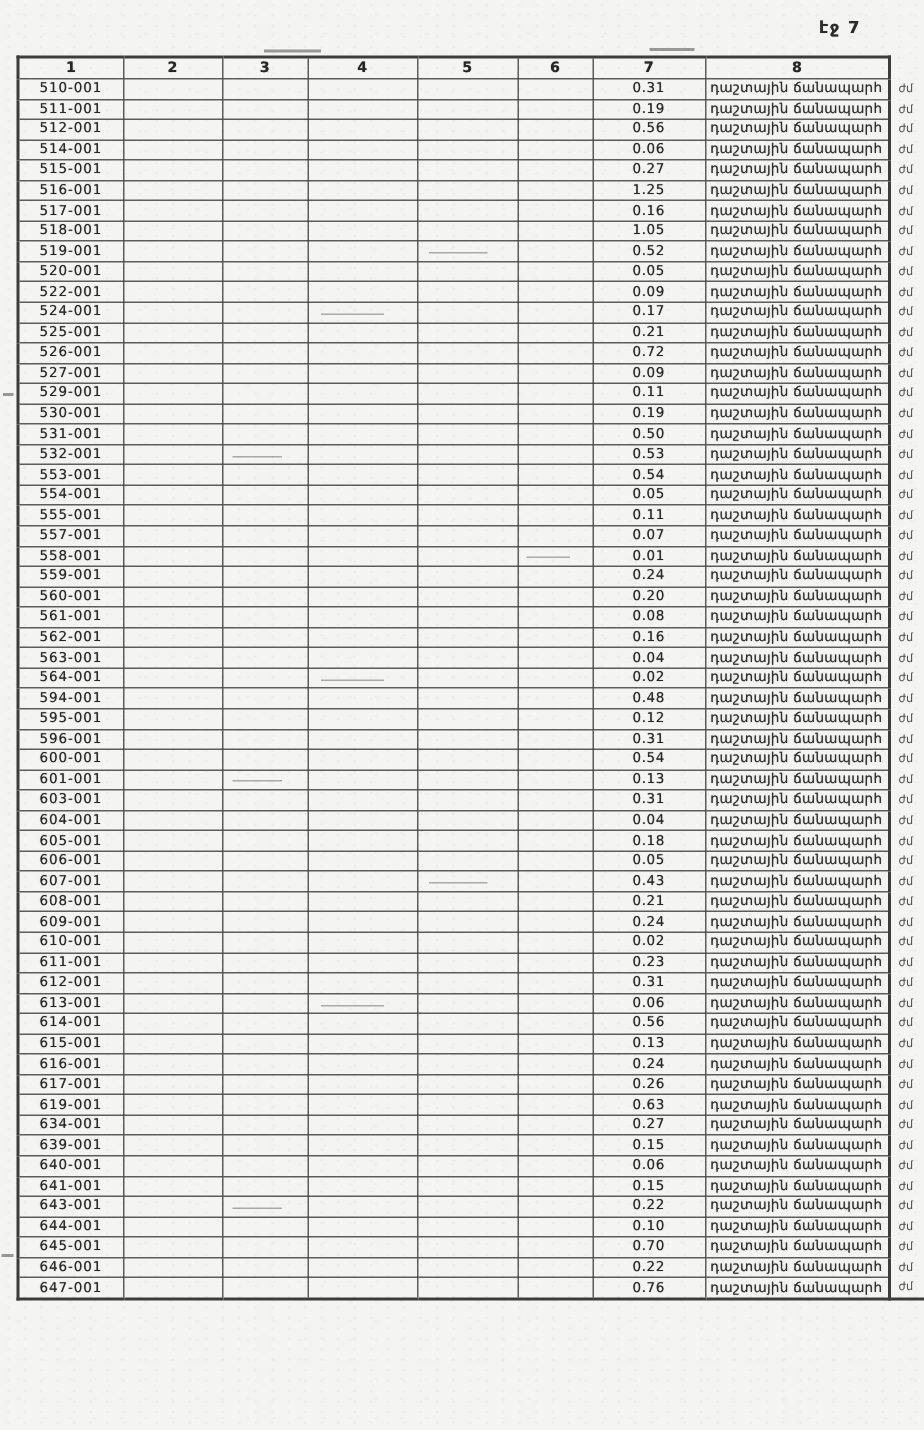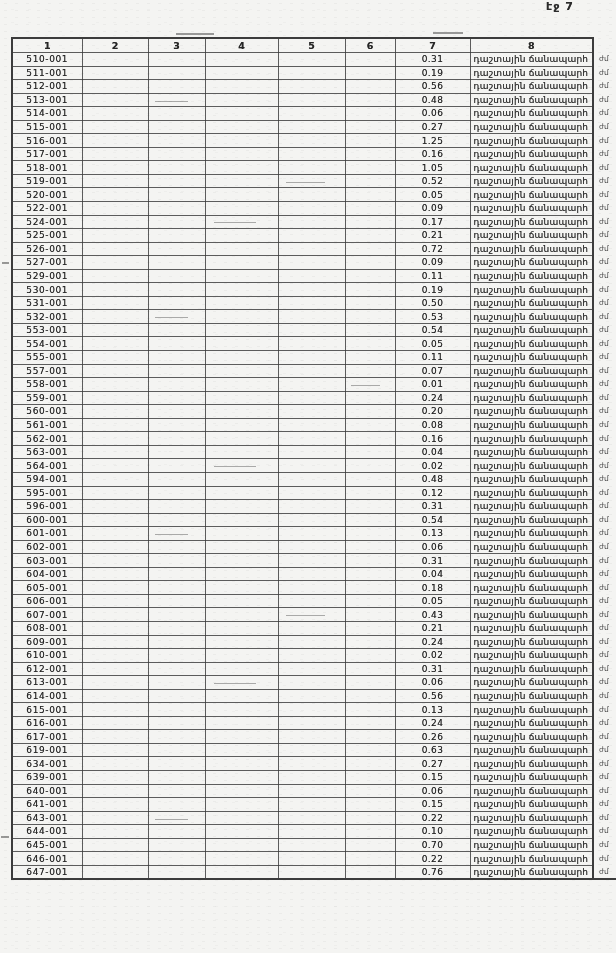--- a/index.html
+++ b/index.html
@@ -13,21 +13,21 @@
   .page{
     position:absolute;inset:0;
     background:
       radial-gradient(rgba(0,0,0,0.035) 1px, transparent 1.2px),
       radial-gradient(rgba(0,0,0,0.025) 1px, transparent 1.2px),
       #f4f4f2;
     background-size:11px 7px, 17px 13px;
     background-position:0 0, 4px 3px;
   }
   .page-label{
-    position:absolute;top:0;left:546px;
+    position:absolute;top:12px;left:546px;
     font-size:11px;font-weight:bold;color:#2b2b2b;
     letter-spacing:1px;
     text-shadow:0 0 0.5px rgba(0,0,0,.55);
   }
   table.scan{
     position:absolute;left:11px;top:37px;
     border-collapse:collapse;table-layout:fixed;
     width:605px;
   }
   col.c1{width:70px}col.c2{width:66px}col.c3{width:57px}col.c4{width:73px}
@@ -126,478 +126,467 @@
           <td class="empty"></td>
           <td class="empty"></td>
           <td class="empty"></td>
           <td class="empty"></td>
           <td class="empty"></td>
           <td class="val">0.56</td>
           <td class="desc">դաշտային ճանապարհ</td>
           <td class="frag">ժմ</td>
         </tr>
         <tr>
-          <td class="id">513-001</td>
-          <td class="empty"></td>
-          <td class="empty dash"></td>
+          <td class="id">514-001</td>
+          <td class="empty"></td>
+          <td class="empty"></td>
+          <td class="empty"></td>
+          <td class="empty"></td>
+          <td class="empty"></td>
+          <td class="val">0.06</td>
+          <td class="desc">դաշտային ճանապարհ</td>
+          <td class="frag">ժմ</td>
+        </tr>
+        <tr>
+          <td class="id">515-001</td>
+          <td class="empty"></td>
+          <td class="empty"></td>
+          <td class="empty"></td>
+          <td class="empty"></td>
+          <td class="empty"></td>
+          <td class="val">0.27</td>
+          <td class="desc">դաշտային ճանապարհ</td>
+          <td class="frag">ժմ</td>
+        </tr>
+        <tr>
+          <td class="id">516-001</td>
+          <td class="empty"></td>
+          <td class="empty"></td>
+          <td class="empty"></td>
+          <td class="empty"></td>
+          <td class="empty"></td>
+          <td class="val">1.25</td>
+          <td class="desc">դաշտային ճանապարհ</td>
+          <td class="frag">ժմ</td>
+        </tr>
+        <tr>
+          <td class="id">517-001</td>
+          <td class="empty"></td>
+          <td class="empty"></td>
+          <td class="empty"></td>
+          <td class="empty"></td>
+          <td class="empty"></td>
+          <td class="val">0.16</td>
+          <td class="desc">դաշտային ճանապարհ</td>
+          <td class="frag">ժմ</td>
+        </tr>
+        <tr>
+          <td class="id">518-001</td>
+          <td class="empty"></td>
+          <td class="empty"></td>
+          <td class="empty"></td>
+          <td class="empty"></td>
+          <td class="empty"></td>
+          <td class="val">1.05</td>
+          <td class="desc">դաշտային ճանապարհ</td>
+          <td class="frag">ժմ</td>
+        </tr>
+        <tr>
+          <td class="id">519-001</td>
+          <td class="empty"></td>
+          <td class="empty"></td>
+          <td class="empty"></td>
+          <td class="empty dash"></td>
+          <td class="empty"></td>
+          <td class="val">0.52</td>
+          <td class="desc">դաշտային ճանապարհ</td>
+          <td class="frag">ժմ</td>
+        </tr>
+        <tr>
+          <td class="id">520-001</td>
+          <td class="empty"></td>
+          <td class="empty"></td>
+          <td class="empty"></td>
+          <td class="empty"></td>
+          <td class="empty"></td>
+          <td class="val">0.05</td>
+          <td class="desc">դաշտային ճանապարհ</td>
+          <td class="frag">ժմ</td>
+        </tr>
+        <tr>
+          <td class="id">522-001</td>
+          <td class="empty"></td>
+          <td class="empty"></td>
+          <td class="empty"></td>
+          <td class="empty"></td>
+          <td class="empty"></td>
+          <td class="val">0.09</td>
+          <td class="desc">դաշտային ճանապարհ</td>
+          <td class="frag">ժմ</td>
+        </tr>
+        <tr>
+          <td class="id">524-001</td>
+          <td class="empty"></td>
+          <td class="empty"></td>
+          <td class="empty dash"></td>
+          <td class="empty"></td>
+          <td class="empty"></td>
+          <td class="val">0.17</td>
+          <td class="desc">դաշտային ճանապարհ</td>
+          <td class="frag">ժմ</td>
+        </tr>
+        <tr>
+          <td class="id">525-001</td>
+          <td class="empty"></td>
+          <td class="empty"></td>
+          <td class="empty"></td>
+          <td class="empty"></td>
+          <td class="empty"></td>
+          <td class="val">0.21</td>
+          <td class="desc">դաշտային ճանապարհ</td>
+          <td class="frag">ժմ</td>
+        </tr>
+        <tr>
+          <td class="id">526-001</td>
+          <td class="empty"></td>
+          <td class="empty"></td>
+          <td class="empty"></td>
+          <td class="empty"></td>
+          <td class="empty"></td>
+          <td class="val">0.72</td>
+          <td class="desc">դաշտային ճանապարհ</td>
+          <td class="frag">ժմ</td>
+        </tr>
+        <tr>
+          <td class="id">527-001</td>
+          <td class="empty"></td>
+          <td class="empty"></td>
+          <td class="empty"></td>
+          <td class="empty"></td>
+          <td class="empty"></td>
+          <td class="val">0.09</td>
+          <td class="desc">դաշտային ճանապարհ</td>
+          <td class="frag">ժմ</td>
+        </tr>
+        <tr>
+          <td class="id">529-001</td>
+          <td class="empty"></td>
+          <td class="empty"></td>
+          <td class="empty"></td>
+          <td class="empty"></td>
+          <td class="empty"></td>
+          <td class="val">0.11</td>
+          <td class="desc">դաշտային ճանապարհ</td>
+          <td class="frag">ժմ</td>
+        </tr>
+        <tr>
+          <td class="id">530-001</td>
+          <td class="empty"></td>
+          <td class="empty"></td>
+          <td class="empty"></td>
+          <td class="empty"></td>
+          <td class="empty"></td>
+          <td class="val">0.19</td>
+          <td class="desc">դաշտային ճանապարհ</td>
+          <td class="frag">ժմ</td>
+        </tr>
+        <tr>
+          <td class="id">531-001</td>
+          <td class="empty"></td>
+          <td class="empty"></td>
+          <td class="empty"></td>
+          <td class="empty"></td>
+          <td class="empty"></td>
+          <td class="val">0.50</td>
+          <td class="desc">դաշտային ճանապարհ</td>
+          <td class="frag">ժմ</td>
+        </tr>
+        <tr>
+          <td class="id">532-001</td>
+          <td class="empty"></td>
+          <td class="empty dash"></td>
+          <td class="empty"></td>
+          <td class="empty"></td>
+          <td class="empty"></td>
+          <td class="val">0.53</td>
+          <td class="desc">դաշտային ճանապարհ</td>
+          <td class="frag">ժմ</td>
+        </tr>
+        <tr>
+          <td class="id">553-001</td>
+          <td class="empty"></td>
+          <td class="empty"></td>
+          <td class="empty"></td>
+          <td class="empty"></td>
+          <td class="empty"></td>
+          <td class="val">0.54</td>
+          <td class="desc">դաշտային ճանապարհ</td>
+          <td class="frag">ժմ</td>
+        </tr>
+        <tr>
+          <td class="id">554-001</td>
+          <td class="empty"></td>
+          <td class="empty"></td>
+          <td class="empty"></td>
+          <td class="empty"></td>
+          <td class="empty"></td>
+          <td class="val">0.05</td>
+          <td class="desc">դաշտային ճանապարհ</td>
+          <td class="frag">ժմ</td>
+        </tr>
+        <tr>
+          <td class="id">555-001</td>
+          <td class="empty"></td>
+          <td class="empty"></td>
+          <td class="empty"></td>
+          <td class="empty"></td>
+          <td class="empty"></td>
+          <td class="val">0.11</td>
+          <td class="desc">դաշտային ճանապարհ</td>
+          <td class="frag">ժմ</td>
+        </tr>
+        <tr>
+          <td class="id">557-001</td>
+          <td class="empty"></td>
+          <td class="empty"></td>
+          <td class="empty"></td>
+          <td class="empty"></td>
+          <td class="empty"></td>
+          <td class="val">0.07</td>
+          <td class="desc">դաշտային ճանապարհ</td>
+          <td class="frag">ժմ</td>
+        </tr>
+        <tr>
+          <td class="id">558-001</td>
+          <td class="empty"></td>
+          <td class="empty"></td>
+          <td class="empty"></td>
+          <td class="empty"></td>
+          <td class="empty dash"></td>
+          <td class="val">0.01</td>
+          <td class="desc">դաշտային ճանապարհ</td>
+          <td class="frag">ժմ</td>
+        </tr>
+        <tr>
+          <td class="id">559-001</td>
+          <td class="empty"></td>
+          <td class="empty"></td>
+          <td class="empty"></td>
+          <td class="empty"></td>
+          <td class="empty"></td>
+          <td class="val">0.24</td>
+          <td class="desc">դաշտային ճանապարհ</td>
+          <td class="frag">ժմ</td>
+        </tr>
+        <tr>
+          <td class="id">560-001</td>
+          <td class="empty"></td>
+          <td class="empty"></td>
+          <td class="empty"></td>
+          <td class="empty"></td>
+          <td class="empty"></td>
+          <td class="val">0.20</td>
+          <td class="desc">դաշտային ճանապարհ</td>
+          <td class="frag">ժմ</td>
+        </tr>
+        <tr>
+          <td class="id">561-001</td>
+          <td class="empty"></td>
+          <td class="empty"></td>
+          <td class="empty"></td>
+          <td class="empty"></td>
+          <td class="empty"></td>
+          <td class="val">0.08</td>
+          <td class="desc">դաշտային ճանապարհ</td>
+          <td class="frag">ժմ</td>
+        </tr>
+        <tr>
+          <td class="id">562-001</td>
+          <td class="empty"></td>
+          <td class="empty"></td>
+          <td class="empty"></td>
+          <td class="empty"></td>
+          <td class="empty"></td>
+          <td class="val">0.16</td>
+          <td class="desc">դաշտային ճանապարհ</td>
+          <td class="frag">ժմ</td>
+        </tr>
+        <tr>
+          <td class="id">563-001</td>
+          <td class="empty"></td>
+          <td class="empty"></td>
+          <td class="empty"></td>
+          <td class="empty"></td>
+          <td class="empty"></td>
+          <td class="val">0.04</td>
+          <td class="desc">դաշտային ճանապարհ</td>
+          <td class="frag">ժմ</td>
+        </tr>
+        <tr>
+          <td class="id">564-001</td>
+          <td class="empty"></td>
+          <td class="empty"></td>
+          <td class="empty dash"></td>
+          <td class="empty"></td>
+          <td class="empty"></td>
+          <td class="val">0.02</td>
+          <td class="desc">դաշտային ճանապարհ</td>
+          <td class="frag">ժմ</td>
+        </tr>
+        <tr>
+          <td class="id">594-001</td>
+          <td class="empty"></td>
+          <td class="empty"></td>
           <td class="empty"></td>
           <td class="empty"></td>
           <td class="empty"></td>
           <td class="val">0.48</td>
           <td class="desc">դաշտային ճանապարհ</td>
           <td class="frag">ժմ</td>
         </tr>
         <tr>
-          <td class="id">514-001</td>
-          <td class="empty"></td>
-          <td class="empty"></td>
-          <td class="empty"></td>
-          <td class="empty"></td>
-          <td class="empty"></td>
-          <td class="val">0.06</td>
-          <td class="desc">դաշտային ճանապարհ</td>
-          <td class="frag">ժմ</td>
-        </tr>
-        <tr>
-          <td class="id">515-001</td>
-          <td class="empty"></td>
-          <td class="empty"></td>
-          <td class="empty"></td>
-          <td class="empty"></td>
-          <td class="empty"></td>
-          <td class="val">0.27</td>
-          <td class="desc">դաշտային ճանապարհ</td>
-          <td class="frag">ժմ</td>
-        </tr>
-        <tr>
-          <td class="id">516-001</td>
-          <td class="empty"></td>
-          <td class="empty"></td>
-          <td class="empty"></td>
-          <td class="empty"></td>
-          <td class="empty"></td>
-          <td class="val">1.25</td>
-          <td class="desc">դաշտային ճանապարհ</td>
-          <td class="frag">ժմ</td>
-        </tr>
-        <tr>
-          <td class="id">517-001</td>
-          <td class="empty"></td>
-          <td class="empty"></td>
-          <td class="empty"></td>
-          <td class="empty"></td>
-          <td class="empty"></td>
-          <td class="val">0.16</td>
-          <td class="desc">դաշտային ճանապարհ</td>
-          <td class="frag">ժմ</td>
-        </tr>
-        <tr>
-          <td class="id">518-001</td>
-          <td class="empty"></td>
-          <td class="empty"></td>
-          <td class="empty"></td>
-          <td class="empty"></td>
-          <td class="empty"></td>
-          <td class="val">1.05</td>
-          <td class="desc">դաշտային ճանապարհ</td>
-          <td class="frag">ժմ</td>
-        </tr>
-        <tr>
-          <td class="id">519-001</td>
-          <td class="empty"></td>
-          <td class="empty"></td>
-          <td class="empty"></td>
-          <td class="empty dash"></td>
-          <td class="empty"></td>
-          <td class="val">0.52</td>
-          <td class="desc">դաշտային ճանապարհ</td>
-          <td class="frag">ժմ</td>
-        </tr>
-        <tr>
-          <td class="id">520-001</td>
+          <td class="id">595-001</td>
+          <td class="empty"></td>
+          <td class="empty"></td>
+          <td class="empty"></td>
+          <td class="empty"></td>
+          <td class="empty"></td>
+          <td class="val">0.12</td>
+          <td class="desc">դաշտային ճանապարհ</td>
+          <td class="frag">ժմ</td>
+        </tr>
+        <tr>
+          <td class="id">596-001</td>
+          <td class="empty"></td>
+          <td class="empty"></td>
+          <td class="empty"></td>
+          <td class="empty"></td>
+          <td class="empty"></td>
+          <td class="val">0.31</td>
+          <td class="desc">դաշտային ճանապարհ</td>
+          <td class="frag">ժմ</td>
+        </tr>
+        <tr>
+          <td class="id">600-001</td>
+          <td class="empty"></td>
+          <td class="empty"></td>
+          <td class="empty"></td>
+          <td class="empty"></td>
+          <td class="empty"></td>
+          <td class="val">0.54</td>
+          <td class="desc">դաշտային ճանապարհ</td>
+          <td class="frag">ժմ</td>
+        </tr>
+        <tr>
+          <td class="id">601-001</td>
+          <td class="empty"></td>
+          <td class="empty dash"></td>
+          <td class="empty"></td>
+          <td class="empty"></td>
+          <td class="empty"></td>
+          <td class="val">0.13</td>
+          <td class="desc">դաշտային ճանապարհ</td>
+          <td class="frag">ժմ</td>
+        </tr>
+        <tr>
+          <td class="id">603-001</td>
+          <td class="empty"></td>
+          <td class="empty"></td>
+          <td class="empty"></td>
+          <td class="empty"></td>
+          <td class="empty"></td>
+          <td class="val">0.31</td>
+          <td class="desc">դաշտային ճանապարհ</td>
+          <td class="frag">ժմ</td>
+        </tr>
+        <tr>
+          <td class="id">604-001</td>
+          <td class="empty"></td>
+          <td class="empty"></td>
+          <td class="empty"></td>
+          <td class="empty"></td>
+          <td class="empty"></td>
+          <td class="val">0.04</td>
+          <td class="desc">դաշտային ճանապարհ</td>
+          <td class="frag">ժմ</td>
+        </tr>
+        <tr>
+          <td class="id">605-001</td>
+          <td class="empty"></td>
+          <td class="empty"></td>
+          <td class="empty"></td>
+          <td class="empty"></td>
+          <td class="empty"></td>
+          <td class="val">0.18</td>
+          <td class="desc">դաշտային ճանապարհ</td>
+          <td class="frag">ժմ</td>
+        </tr>
+        <tr>
+          <td class="id">606-001</td>
           <td class="empty"></td>
           <td class="empty"></td>
           <td class="empty"></td>
           <td class="empty"></td>
           <td class="empty"></td>
           <td class="val">0.05</td>
           <td class="desc">դաշտային ճանապարհ</td>
           <td class="frag">ժմ</td>
         </tr>
         <tr>
-          <td class="id">522-001</td>
-          <td class="empty"></td>
-          <td class="empty"></td>
-          <td class="empty"></td>
-          <td class="empty"></td>
-          <td class="empty"></td>
-          <td class="val">0.09</td>
-          <td class="desc">դաշտային ճանապարհ</td>
-          <td class="frag">ժմ</td>
-        </tr>
-        <tr>
-          <td class="id">524-001</td>
-          <td class="empty"></td>
-          <td class="empty"></td>
-          <td class="empty dash"></td>
-          <td class="empty"></td>
-          <td class="empty"></td>
-          <td class="val">0.17</td>
-          <td class="desc">դաշտային ճանապարհ</td>
-          <td class="frag">ժմ</td>
-        </tr>
-        <tr>
-          <td class="id">525-001</td>
+          <td class="id">607-001</td>
+          <td class="empty"></td>
+          <td class="empty"></td>
+          <td class="empty"></td>
+          <td class="empty dash"></td>
+          <td class="empty"></td>
+          <td class="val">0.43</td>
+          <td class="desc">դաշտային ճանապարհ</td>
+          <td class="frag">ժմ</td>
+        </tr>
+        <tr>
+          <td class="id">608-001</td>
           <td class="empty"></td>
           <td class="empty"></td>
           <td class="empty"></td>
           <td class="empty"></td>
           <td class="empty"></td>
           <td class="val">0.21</td>
           <td class="desc">դաշտային ճանապարհ</td>
           <td class="frag">ժմ</td>
         </tr>
         <tr>
-          <td class="id">526-001</td>
-          <td class="empty"></td>
-          <td class="empty"></td>
-          <td class="empty"></td>
-          <td class="empty"></td>
-          <td class="empty"></td>
-          <td class="val">0.72</td>
-          <td class="desc">դաշտային ճանապարհ</td>
-          <td class="frag">ժմ</td>
-        </tr>
-        <tr>
-          <td class="id">527-001</td>
-          <td class="empty"></td>
-          <td class="empty"></td>
-          <td class="empty"></td>
-          <td class="empty"></td>
-          <td class="empty"></td>
-          <td class="val">0.09</td>
-          <td class="desc">դաշտային ճանապարհ</td>
-          <td class="frag">ժմ</td>
-        </tr>
-        <tr>
-          <td class="id">529-001</td>
-          <td class="empty"></td>
-          <td class="empty"></td>
-          <td class="empty"></td>
-          <td class="empty"></td>
-          <td class="empty"></td>
-          <td class="val">0.11</td>
-          <td class="desc">դաշտային ճանապարհ</td>
-          <td class="frag">ժմ</td>
-        </tr>
-        <tr>
-          <td class="id">530-001</td>
-          <td class="empty"></td>
-          <td class="empty"></td>
-          <td class="empty"></td>
-          <td class="empty"></td>
-          <td class="empty"></td>
-          <td class="val">0.19</td>
-          <td class="desc">դաշտային ճանապարհ</td>
-          <td class="frag">ժմ</td>
-        </tr>
-        <tr>
-          <td class="id">531-001</td>
-          <td class="empty"></td>
-          <td class="empty"></td>
-          <td class="empty"></td>
-          <td class="empty"></td>
-          <td class="empty"></td>
-          <td class="val">0.50</td>
-          <td class="desc">դաշտային ճանապարհ</td>
-          <td class="frag">ժմ</td>
-        </tr>
-        <tr>
-          <td class="id">532-001</td>
-          <td class="empty"></td>
-          <td class="empty dash"></td>
-          <td class="empty"></td>
-          <td class="empty"></td>
-          <td class="empty"></td>
-          <td class="val">0.53</td>
-          <td class="desc">դաշտային ճանապարհ</td>
-          <td class="frag">ժմ</td>
-        </tr>
-        <tr>
-          <td class="id">553-001</td>
-          <td class="empty"></td>
-          <td class="empty"></td>
-          <td class="empty"></td>
-          <td class="empty"></td>
-          <td class="empty"></td>
-          <td class="val">0.54</td>
-          <td class="desc">դաշտային ճանապարհ</td>
-          <td class="frag">ժմ</td>
-        </tr>
-        <tr>
-          <td class="id">554-001</td>
-          <td class="empty"></td>
-          <td class="empty"></td>
-          <td class="empty"></td>
-          <td class="empty"></td>
-          <td class="empty"></td>
-          <td class="val">0.05</td>
-          <td class="desc">դաշտային ճանապարհ</td>
-          <td class="frag">ժմ</td>
-        </tr>
-        <tr>
-          <td class="id">555-001</td>
-          <td class="empty"></td>
-          <td class="empty"></td>
-          <td class="empty"></td>
-          <td class="empty"></td>
-          <td class="empty"></td>
-          <td class="val">0.11</td>
-          <td class="desc">դաշտային ճանապարհ</td>
-          <td class="frag">ժմ</td>
-        </tr>
-        <tr>
-          <td class="id">557-001</td>
-          <td class="empty"></td>
-          <td class="empty"></td>
-          <td class="empty"></td>
-          <td class="empty"></td>
-          <td class="empty"></td>
-          <td class="val">0.07</td>
-          <td class="desc">դաշտային ճանապարհ</td>
-          <td class="frag">ժմ</td>
-        </tr>
-        <tr>
-          <td class="id">558-001</td>
-          <td class="empty"></td>
-          <td class="empty"></td>
-          <td class="empty"></td>
-          <td class="empty"></td>
-          <td class="empty dash"></td>
-          <td class="val">0.01</td>
-          <td class="desc">դաշտային ճանապարհ</td>
-          <td class="frag">ժմ</td>
-        </tr>
-        <tr>
-          <td class="id">559-001</td>
+          <td class="id">609-001</td>
           <td class="empty"></td>
           <td class="empty"></td>
           <td class="empty"></td>
           <td class="empty"></td>
           <td class="empty"></td>
           <td class="val">0.24</td>
           <td class="desc">դաշտային ճանապարհ</td>
           <td class="frag">ժմ</td>
         </tr>
         <tr>
-          <td class="id">560-001</td>
-          <td class="empty"></td>
-          <td class="empty"></td>
-          <td class="empty"></td>
-          <td class="empty"></td>
-          <td class="empty"></td>
-          <td class="val">0.20</td>
-          <td class="desc">դաշտային ճանապարհ</td>
-          <td class="frag">ժմ</td>
-        </tr>
-        <tr>
-          <td class="id">561-001</td>
-          <td class="empty"></td>
-          <td class="empty"></td>
-          <td class="empty"></td>
-          <td class="empty"></td>
-          <td class="empty"></td>
-          <td class="val">0.08</td>
-          <td class="desc">դաշտային ճանապարհ</td>
-          <td class="frag">ժմ</td>
-        </tr>
-        <tr>
-          <td class="id">562-001</td>
-          <td class="empty"></td>
-          <td class="empty"></td>
-          <td class="empty"></td>
-          <td class="empty"></td>
-          <td class="empty"></td>
-          <td class="val">0.16</td>
-          <td class="desc">դաշտային ճանապարհ</td>
-          <td class="frag">ժմ</td>
-        </tr>
-        <tr>
-          <td class="id">563-001</td>
-          <td class="empty"></td>
-          <td class="empty"></td>
-          <td class="empty"></td>
-          <td class="empty"></td>
-          <td class="empty"></td>
-          <td class="val">0.04</td>
-          <td class="desc">դաշտային ճանապարհ</td>
-          <td class="frag">ժմ</td>
-        </tr>
-        <tr>
-          <td class="id">564-001</td>
-          <td class="empty"></td>
-          <td class="empty"></td>
-          <td class="empty dash"></td>
+          <td class="id">610-001</td>
+          <td class="empty"></td>
+          <td class="empty"></td>
+          <td class="empty"></td>
           <td class="empty"></td>
           <td class="empty"></td>
           <td class="val">0.02</td>
           <td class="desc">դաշտային ճանապարհ</td>
           <td class="frag">ժմ</td>
         </tr>
         <tr>
-          <td class="id">594-001</td>
-          <td class="empty"></td>
-          <td class="empty"></td>
-          <td class="empty"></td>
-          <td class="empty"></td>
-          <td class="empty"></td>
-          <td class="val">0.48</td>
-          <td class="desc">դաշտային ճանապարհ</td>
-          <td class="frag">ժմ</td>
-        </tr>
-        <tr>
-          <td class="id">595-001</td>
-          <td class="empty"></td>
-          <td class="empty"></td>
-          <td class="empty"></td>
-          <td class="empty"></td>
-          <td class="empty"></td>
-          <td class="val">0.12</td>
-          <td class="desc">դաշտային ճանապարհ</td>
-          <td class="frag">ժմ</td>
-        </tr>
-        <tr>
-          <td class="id">596-001</td>
-          <td class="empty"></td>
-          <td class="empty"></td>
-          <td class="empty"></td>
-          <td class="empty"></td>
-          <td class="empty"></td>
-          <td class="val">0.31</td>
-          <td class="desc">դաշտային ճանապարհ</td>
-          <td class="frag">ժմ</td>
-        </tr>
-        <tr>
-          <td class="id">600-001</td>
-          <td class="empty"></td>
-          <td class="empty"></td>
-          <td class="empty"></td>
-          <td class="empty"></td>
-          <td class="empty"></td>
-          <td class="val">0.54</td>
-          <td class="desc">դաշտային ճանապարհ</td>
-          <td class="frag">ժմ</td>
-        </tr>
-        <tr>
-          <td class="id">601-001</td>
-          <td class="empty"></td>
-          <td class="empty dash"></td>
-          <td class="empty"></td>
-          <td class="empty"></td>
-          <td class="empty"></td>
-          <td class="val">0.13</td>
-          <td class="desc">դաշտային ճանապարհ</td>
-          <td class="frag">ժմ</td>
-        </tr>
-        <tr>
-          <td class="id">602-001</td>
-          <td class="empty"></td>
-          <td class="empty"></td>
-          <td class="empty"></td>
-          <td class="empty"></td>
-          <td class="empty"></td>
-          <td class="val">0.06</td>
-          <td class="desc">դաշտային ճանապարհ</td>
-          <td class="frag">ժմ</td>
-        </tr>
-        <tr>
-          <td class="id">603-001</td>
-          <td class="empty"></td>
-          <td class="empty"></td>
-          <td class="empty"></td>
-          <td class="empty"></td>
-          <td class="empty"></td>
-          <td class="val">0.31</td>
-          <td class="desc">դաշտային ճանապարհ</td>
-          <td class="frag">ժմ</td>
-        </tr>
-        <tr>
-          <td class="id">604-001</td>
-          <td class="empty"></td>
-          <td class="empty"></td>
-          <td class="empty"></td>
-          <td class="empty"></td>
-          <td class="empty"></td>
-          <td class="val">0.04</td>
-          <td class="desc">դաշտային ճանապարհ</td>
-          <td class="frag">ժմ</td>
-        </tr>
-        <tr>
-          <td class="id">605-001</td>
-          <td class="empty"></td>
-          <td class="empty"></td>
-          <td class="empty"></td>
-          <td class="empty"></td>
-          <td class="empty"></td>
-          <td class="val">0.18</td>
-          <td class="desc">դաշտային ճանապարհ</td>
-          <td class="frag">ժմ</td>
-        </tr>
-        <tr>
-          <td class="id">606-001</td>
-          <td class="empty"></td>
-          <td class="empty"></td>
-          <td class="empty"></td>
-          <td class="empty"></td>
-          <td class="empty"></td>
-          <td class="val">0.05</td>
-          <td class="desc">դաշտային ճանապարհ</td>
-          <td class="frag">ժմ</td>
-        </tr>
-        <tr>
-          <td class="id">607-001</td>
-          <td class="empty"></td>
-          <td class="empty"></td>
-          <td class="empty"></td>
-          <td class="empty dash"></td>
-          <td class="empty"></td>
-          <td class="val">0.43</td>
-          <td class="desc">դաշտային ճանապարհ</td>
-          <td class="frag">ժմ</td>
-        </tr>
-        <tr>
-          <td class="id">608-001</td>
-          <td class="empty"></td>
-          <td class="empty"></td>
-          <td class="empty"></td>
-          <td class="empty"></td>
-          <td class="empty"></td>
-          <td class="val">0.21</td>
-          <td class="desc">դաշտային ճանապարհ</td>
-          <td class="frag">ժմ</td>
-        </tr>
-        <tr>
-          <td class="id">609-001</td>
-          <td class="empty"></td>
-          <td class="empty"></td>
-          <td class="empty"></td>
-          <td class="empty"></td>
-          <td class="empty"></td>
-          <td class="val">0.24</td>
-          <td class="desc">դաշտային ճանապարհ</td>
-          <td class="frag">ժմ</td>
-        </tr>
-        <tr>
-          <td class="id">610-001</td>
-          <td class="empty"></td>
-          <td class="empty"></td>
-          <td class="empty"></td>
-          <td class="empty"></td>
-          <td class="empty"></td>
-          <td class="val">0.02</td>
+          <td class="id">611-001</td>
+          <td class="empty"></td>
+          <td class="empty"></td>
+          <td class="empty"></td>
+          <td class="empty"></td>
+          <td class="empty"></td>
+          <td class="val">0.23</td>
           <td class="desc">դաշտային ճանապարհ</td>
           <td class="frag">ժմ</td>
         </tr>
         <tr>
           <td class="id">612-001</td>
           <td class="empty"></td>
           <td class="empty"></td>
           <td class="empty"></td>
           <td class="empty"></td>
           <td class="empty"></td>

